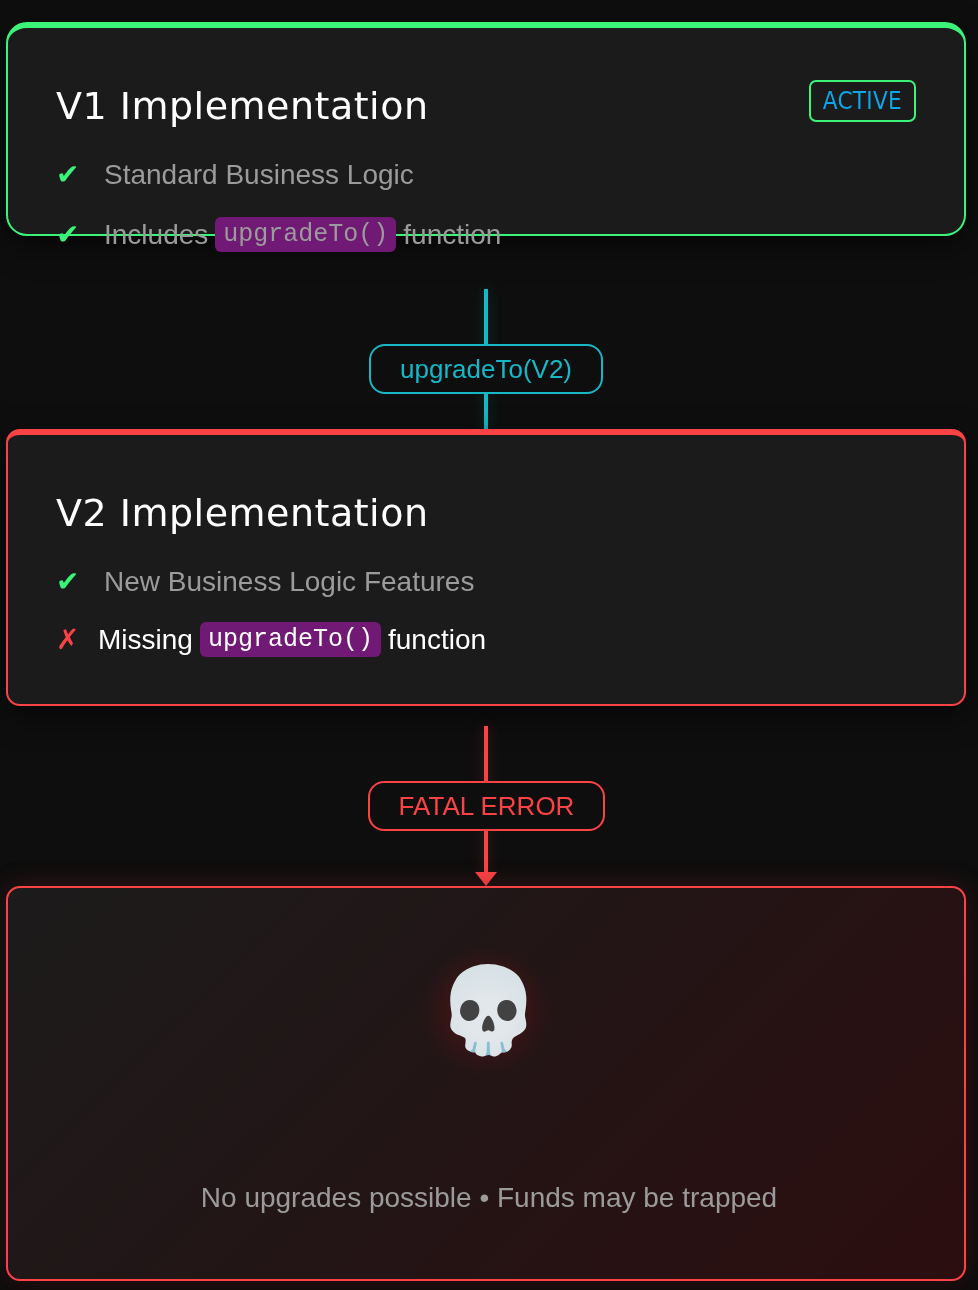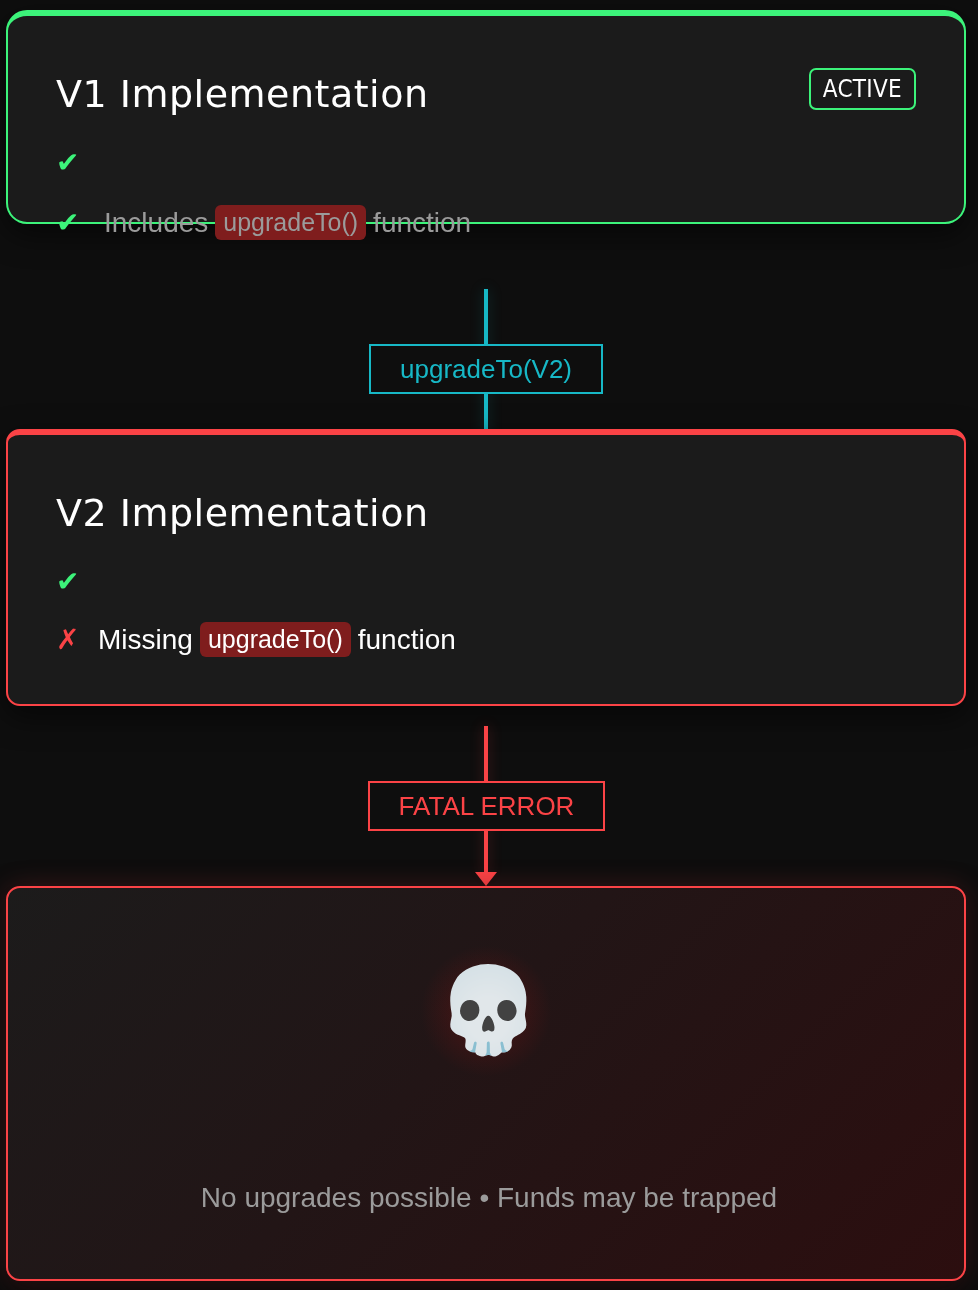--- a/index.html
+++ b/index.html
@@ -12,56 +12,56 @@
   .canvas { position: relative; width: 978px; height: 1290px; background: #0e0e0e; }
 
   .card {
     position: absolute; left: 6px; width: 960px;
     background: #1b1b1b;
     border-radius: 14px;
     border: 2px solid;
     border-top-width: 6px;
     box-shadow: 0 10px 30px rgba(0,0,0,0.55);
   }
-  .card-v1 { top: 10px; height: 214px; border-color: #3cf37a; border-radius: 21px; }
+  .card-v1 { top: 22px; height: 214px; border-color: #3cf37a; border-radius: 21px; }
   .card-v2 { top: 429px; height: 277px; border-color: #fb4346; }
   .card-err {
     top: 886px; height: 395px; border-color: #fb4346; border-top-width: 2px;
     background: linear-gradient(135deg, #1c1b1b 0%, #221516 45%, #2c0e0f 100%);
     box-shadow: 0 0 28px rgba(251,67,70,0.18), 0 10px 30px rgba(0,0,0,0.55);
   }
 
   .card-title {
     position: absolute; left: 48px; top: 56px;
     font-family: "DejaVu Sans", sans-serif;
     font-size: 38px; color: #ffffff; font-weight: 400; letter-spacing: 0.5px;
   }
   .card-v2 .card-title { top: 56px; }
 
   .active-badge {
     position: absolute; right: 48px; top: 52px;
     border: 2px solid #3cf37a; border-radius: 7px;
-    color: #ffffff; font-size: 24px; font-family: "DejaVu Sans", sans-serif;
+    color: #0ea5e9; font-size: 24px; font-family: "DejaVu Sans", sans-serif;
     padding: 5px 12px 5px 12px; letter-spacing: 0.3px;
     font-stretch: condensed;
   }
 
   .feature {
     position: absolute; left: 48px;
     display: flex; align-items: center;
     font-size: 28px; color: #9b9b9b;
   }
   .feature .mark { width: 48px; font-size: 28px; }
   .mark.ok { color: #3cf37a; }
   .mark.bad { color: #fb4346; width: 42px; }
   .feature.strong { color: #ffffff; }
   .code {
-    font-family: Liberation Sans, sans-serif;
+    font-family: Liberation Mono, monospace;
     font-size: 25px;
-    background: #7f1d1d;
+    background: #701a75;
     border-radius: 6px;
     padding: 3px 8px;
     margin: 0 7px;
     color: inherit;
   }
 
   .connector {
     position: absolute; left: 484px; width: 4px;
   }
   .conn-1 { top: 289px; height: 148px; background: #17b8c6; box-shadow: 0 0 14px rgba(23,184,198,0.25); }
@@ -69,21 +69,21 @@
   .arrow-head {
     position: absolute; left: 475px; width: 0; height: 0;
     border-left: 11px solid transparent; border-right: 11px solid transparent;
     border-top: 14px solid;
   }
   .ah-1 { top: 435px; border-top-color: #17b8c6; }
   .ah-2 { top: 872px; border-top-color: #fb4346; }
 
   .conn-label {
     position: absolute; background: #0e0e0e;
-    border: 2px solid; border-radius: 0;
+    border: 2px solid; border-radius: 16px;
     font-size: 26px; text-align: center;
     display: flex; align-items: center; justify-content: center;
   }
   .label-upgrade { left: 369px; top: 344px; width: 234px; height: 50px; border-color: #17b8c6; color: #17b8c6; }
   .label-fatal { left: 368px; top: 781px; width: 237px; height: 50px; border-color: #fb4346; color: #fb4346; font-weight: 400; }
 
   .skull-glow {
     position: absolute; left: 420px; top: 945px; width: 132px; height: 132px;
     border-radius: 50%;
     background: radial-gradient(circle, rgba(120,20,20,0.55) 0%, rgba(120,20,20,0) 70%);
@@ -106,38 +106,40 @@
 <body>
 
 <div class="canvas">
 
   <div class="card card-v1">
     <div class="card-title">V1 Implementation</div>
     <div class="active-badge">ACTIVE</div>
 
     <div class="feature" style="top:130px;">
       <span class="mark ok">✔</span>
+      <span>Standard Business Logic</span>
     </div>
     <div class="feature" style="top:189px;">
       <span class="mark ok">✔</span>
       <span>Includes</span>
       <span class="code">upgradeTo()</span>
       <span>function</span>
     </div>
   </div>
 
   <div class="connector conn-1"></div>
   <div class="arrow-head ah-1"></div>
   <div class="conn-label label-upgrade">upgradeTo(V2)</div>
 
   <div class="card card-v2">
     <div class="card-title">V2 Implementation</div>
 
     <div class="feature" style="top:130px;">
       <span class="mark ok">✔</span>
+      <span>New Business Logic Features</span>
     </div>
     <div class="feature strong" style="top:187px;">
       <span class="mark bad">✗</span>
       <span>Missing</span>
       <span class="code">upgradeTo()</span>
       <span>function</span>
     </div>
   </div>
 
   <div class="connector conn-2"></div>

